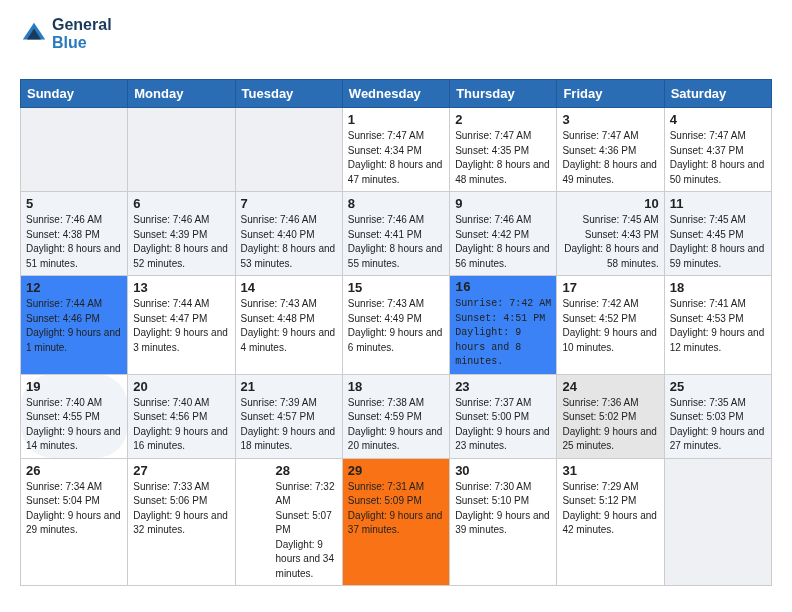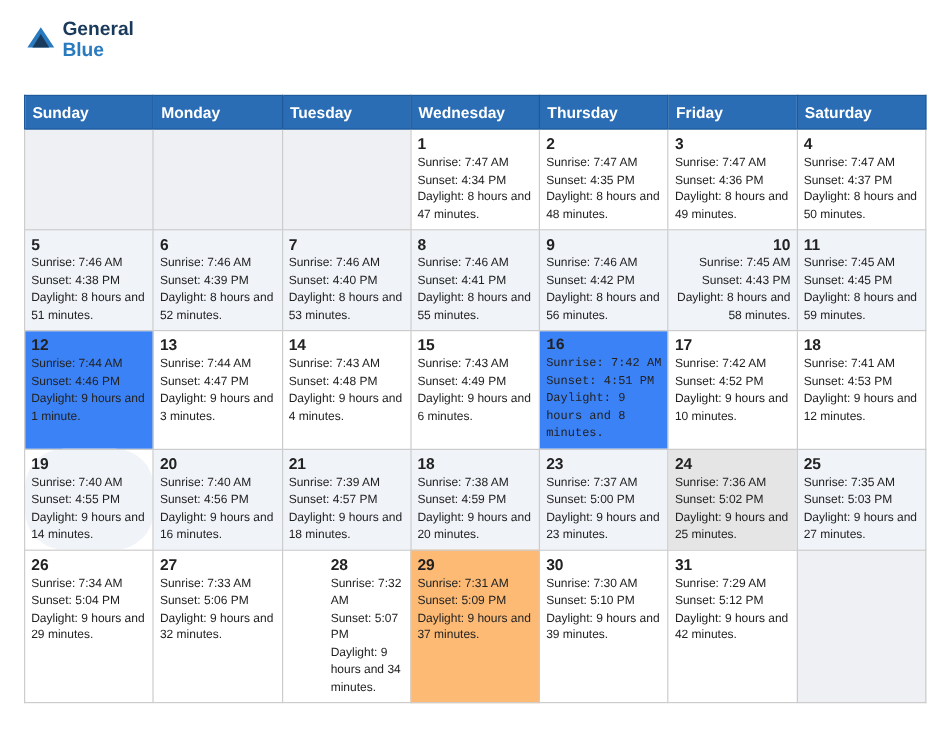--- a/index.html
+++ b/index.html
@@ -288,21 +288,21 @@
           <div class="cell-text" style="white-space: pre-line;">Sunrise: 7:33 AM
 Sunset: 5:06 PM
 Daylight: 9 hours and 32 minutes.</div>
         </td>
         <td style="background: rgb(255, 255, 255); padding-left: 40px;">
           <span class="day-num">28</span>
           <div class="cell-text" style="white-space: pre-line;">Sunrise: 7:32 AM
 Sunset: 5:07 PM
 Daylight: 9 hours and 34 minutes.</div>
         </td>
-        <td style="background: #fdba74;">
+        <td style="background: #f97316;">
           <span class="day-num">29</span>
           <div class="cell-text" style="white-space: pre-line;">Sunrise: 7:31 AM
 Sunset: 5:09 PM
 Daylight: 9 hours and 37 minutes.</div>
         </td>
         <td style="background: rgb(255, 255, 255);">
           <span class="day-num">30</span>
           <div class="cell-text" style="white-space: pre-line;">Sunrise: 7:30 AM
 Sunset: 5:10 PM
 Daylight: 9 hours and 39 minutes.</div>

